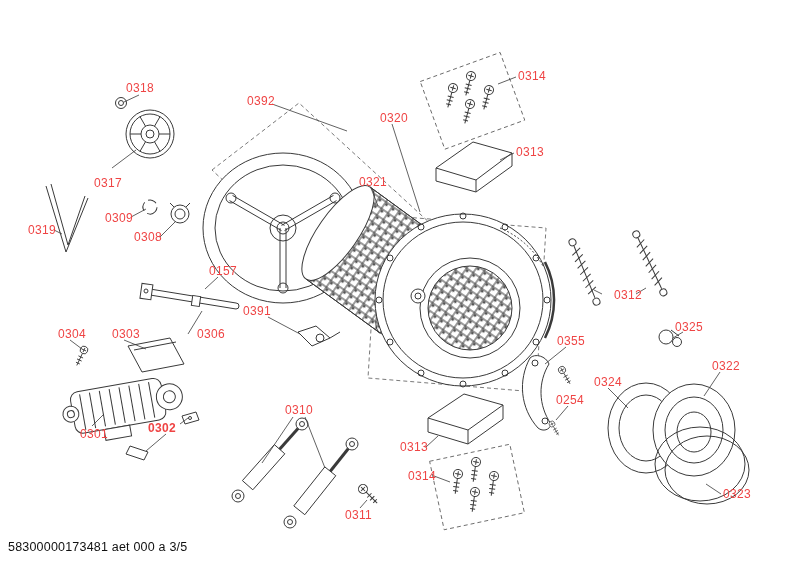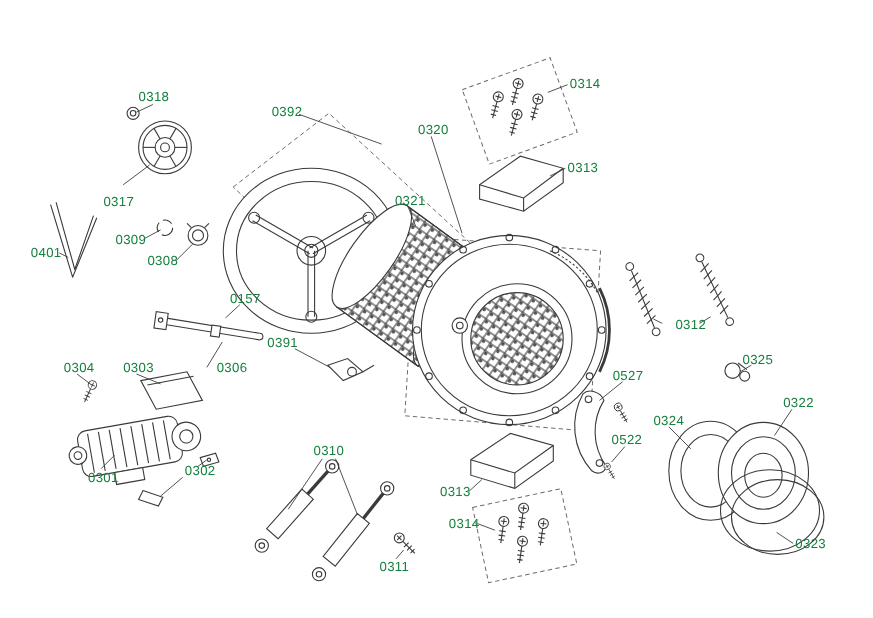--- a/index.html
+++ b/index.html
@@ -2,21 +2,21 @@
 <html><head>
 <meta charset="utf-8">
 <style>
   html,body{margin:0;padding:0;background:#fff;}
   #stage{
     position:relative;width:794px;height:562px;background:#ffffff;overflow:hidden;
     font-family:"Liberation Sans", sans-serif;
   }
   #drawing{position:absolute;left:0;top:0;}
   .part-label{
-    position:absolute;font-size:12px;line-height:13px;color:#15803d;
+    position:absolute;font-size:12px;line-height:13px;color:#ef4444;
     letter-spacing:.3px;white-space:nowrap;user-select:none;
   }
   #footer-text{
     position:absolute;left:8px;bottom:8px;font-size:12.5px;color:#111;
     letter-spacing:.2px;
   }
 </style>
 </head>
 <body>
 
@@ -300,34 +300,35 @@
   <div id="labels-layer">
       <div class="part-label" style="left: 126px; top: 82px;">0318</div>
       <div class="part-label" style="left: 94px; top: 165px; margin-top: 12px;">0317</div>
       <div class="part-label" style="left: 247px; top: 95px;">0392</div>
       <div class="part-label" style="left: 380px; top: 112px;">0320</div>
       <div class="part-label" style="left: 518px; top: 70px;">0314</div>
       <div class="part-label" style="left: 516px; top: 146px;">0313</div>
       <div class="part-label" style="left: 359px; top: 176px;">0321</div>
       <div class="part-label" style="left: 105px; top: 212px;">0309</div>
       <div class="part-label" style="left: 134px; top: 231px;">0308</div>
-      <div class="part-label" style="left: 28px; top: 224px;">0401</div>
+      <div class="part-label" style="left: 28px; top: 224px;">0319</div>
       <div class="part-label" style="left: 209px; top: 265px;">0157</div>
       <div class="part-label" style="left: 614px; top: 289px;">0312</div>
       <div class="part-label" style="left: 243px; top: 305px;">0391</div>
       <div class="part-label" style="left: 675px; top: 321px;">0325</div>
       <div class="part-label" style="left: 58px; top: 328px;">0304</div>
       <div class="part-label" style="left: 112px; top: 328px;">0303</div>
       <div class="part-label" style="left: 170px; top: 328px; margin-left: 27px;">0306</div>
-      <div class="part-label" style="left: 557px; top: 335px;">0527</div>
+      <div class="part-label" style="left: 557px; top: 335px;">0355</div>
       <div class="part-label" style="left: 712px; top: 360px;">0322</div>
       <div class="part-label" style="left: 594px; top: 376px;">0324</div>
-      <div class="part-label" style="left: 556px; top: 394px;">0522</div>
+      <div class="part-label" style="left: 556px; top: 394px;">0254</div>
       <div class="part-label" style="left: 80px; top: 428px;">0301</div>
-      <div class="part-label" style="left: 168px; top: 422px;">0302</div>
+      <div class="part-label" style="left: 148px; top: 422px; font-weight: bold;">0302</div>
       <div class="part-label" style="left: 285px; top: 404px;">0310</div>
       <div class="part-label" style="left: 400px; top: 441px;">0313</div>
       <div class="part-label" style="left: 723px; top: 488px;">0323</div>
       <div class="part-label" style="left: 408px; top: 470px;">0314</div>
       <div class="part-label" style="left: 345px; top: 509px;">0311</div>
     </div>
 
+  <div id="footer-text">58300000173481 aet 000 a 3/5</div>
 </div>
 
 </body></html>

